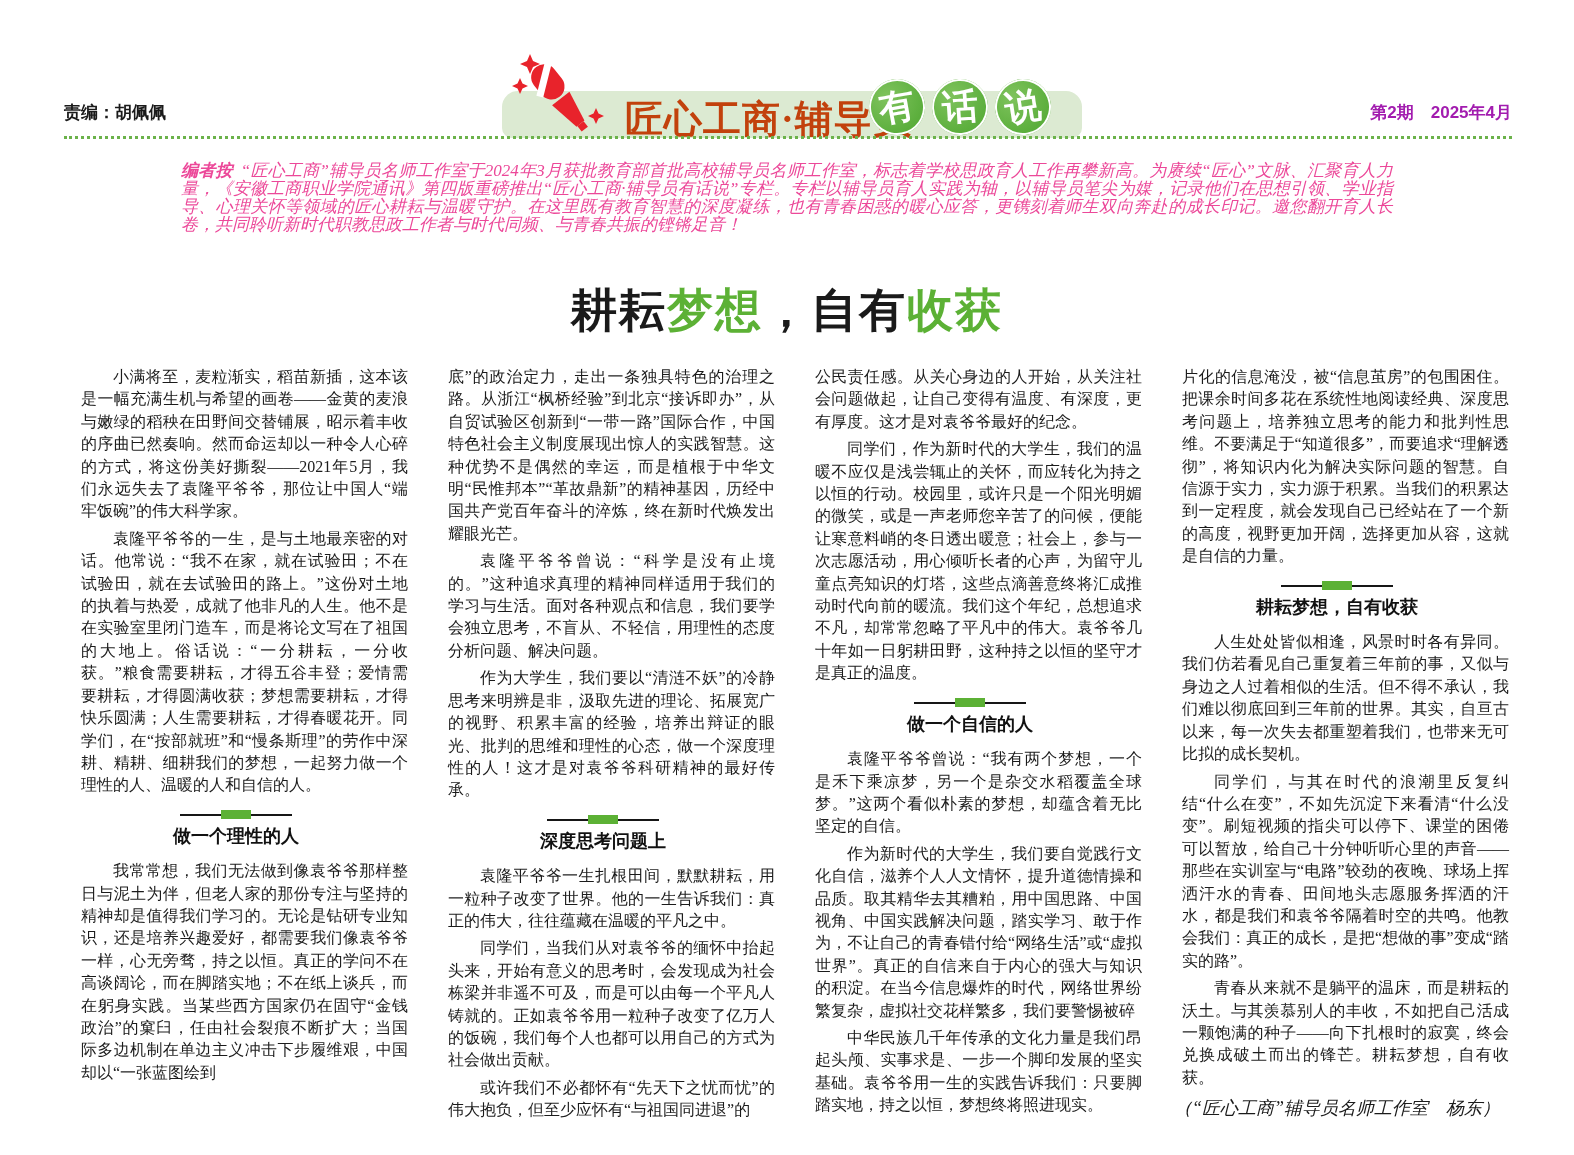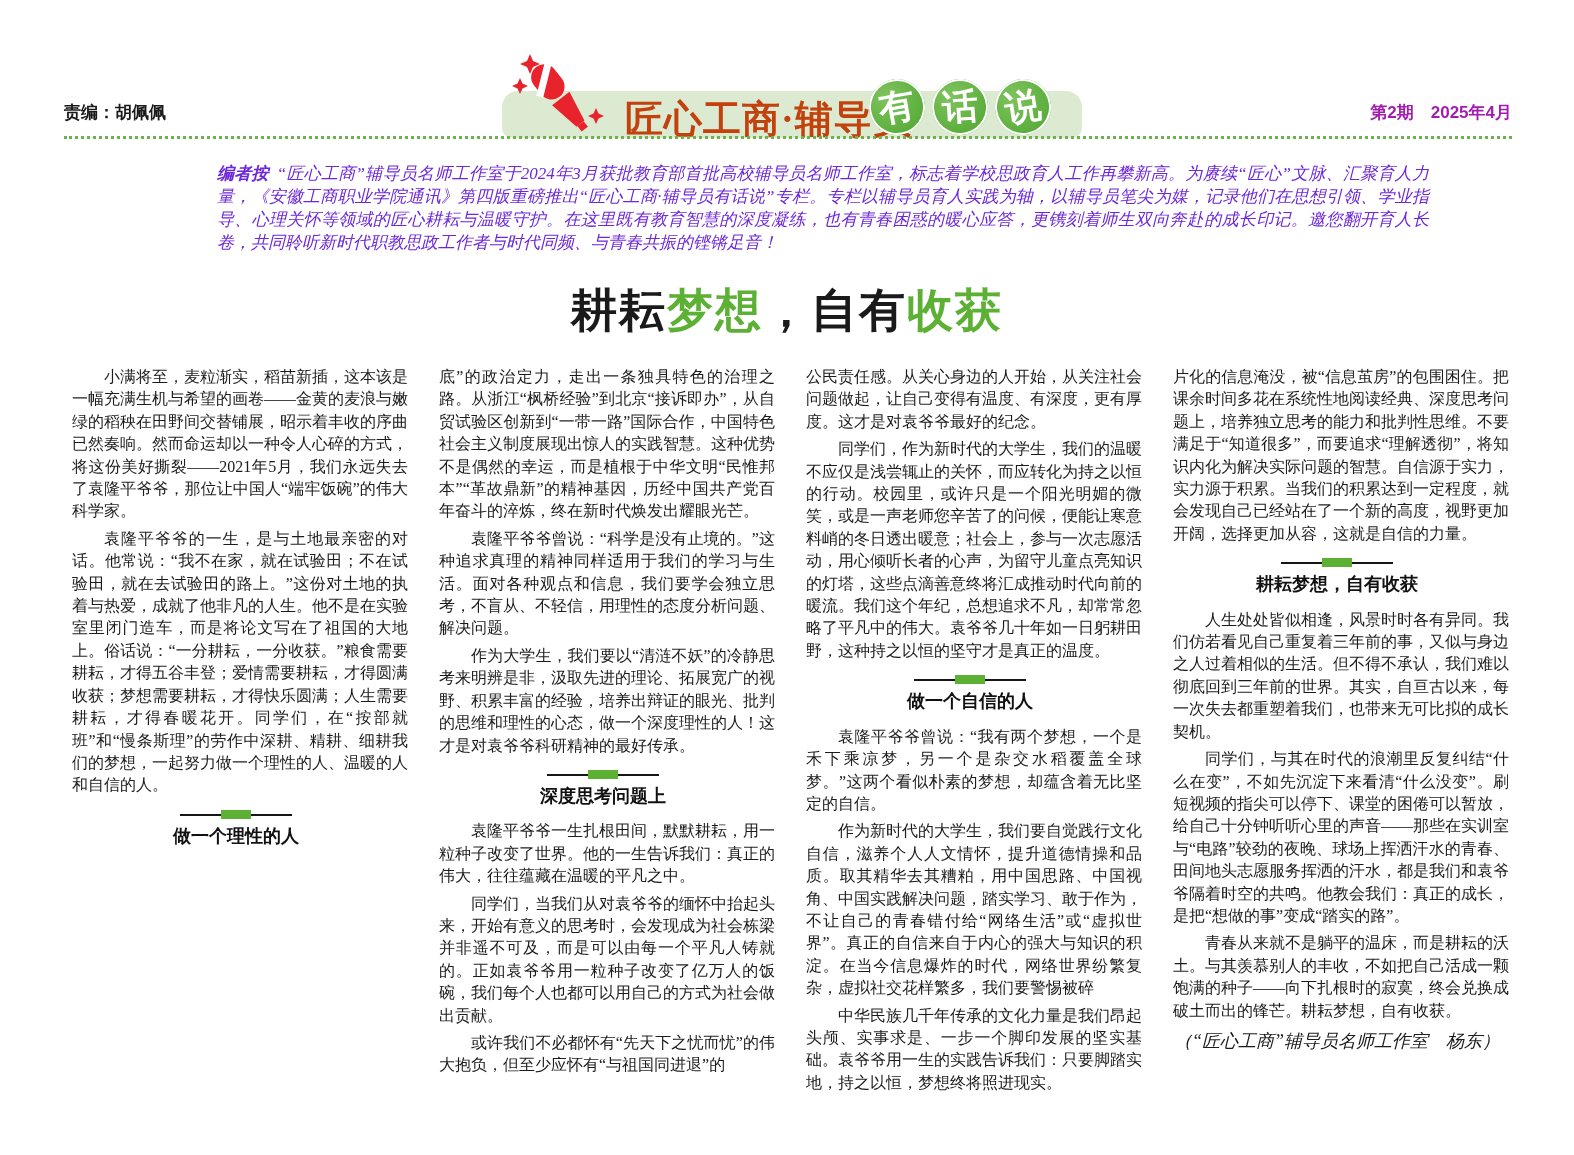--- a/index.html
+++ b/index.html
@@ -20,32 +20,32 @@
         background:radial-gradient(circle at 35% 30%,#7fc35d 0%,#5bae3c 70%);
         color:#ffffff;display:flex;align-items:center;justify-content:center;
         font-size:36px;font-weight:bold;box-shadow:0 0 0 2px #ffffff inset;}
   .badge:nth-child(1){transform:rotate(-10deg);}
   .badge:nth-child(2){transform:rotate(-4deg);}
   .badge:nth-child(3){transform:rotate(-9deg);}
   .mic{position:absolute;left:512px;top:48px;width:100px;height:96px;}
   .dotline{position:absolute;left:64px;right:62px;top:136px;border-top:3px dotted #6bb24a;height:0;}
 
   
-  .note{position:absolute;left:181px;top:162px;width:1212px;font-size:17px;line-height:23px;
-        text-align:justify;font-style:italic;color:#6d28d9;margin-left:36px;}
+  .note{position:absolute;left:181px;top:162px;width:1212px;font-size:17px;line-height:18px;
+        text-align:justify;font-style:italic;color:#ec4899;}
   .note .note-label{font-weight:bold;margin-right:8px;}
 
   
   .headline{position:absolute;left:0;right:0;top:280px;text-align:center;font-size:46px;
         font-weight:bold;letter-spacing:2px;white-space:nowrap;}
 
   
   .columns{position:absolute;left:64px;top:366px;width:1447px;display:flex;gap:23px;}
   .col{width:344px;font-size:16px;line-height:22.4px;text-align:justify;color:#1b1b1b;}
-  .col p{margin:0 0 5px 8px;}
+  .col p{margin:0 0 5px 17px;}
   .col p.indent{text-indent:2em;}
   .subhead{margin:17px 0 13px 0;text-align:center;}
   .subhead .rule{position:relative;width:112px;height:2px;background:#161616;margin:0 auto 9px auto;}
   .subhead .rule i{position:absolute;left:50%;top:-4px;transform:translateX(-50%);
         width:30px;height:9px;background:#5cb135;display:block;}
   .subhead .txt{font-weight:bold;font-size:18px;color:#111;}
   .byline{margin-top:8px;text-align:center;font-size:18px;font-style:italic;color:#1b1b1b;}
 </style>
 </head>
 <body>
@@ -88,20 +88,21 @@
   <div class="columns">
       <div class="col">
         <p class="indent">小满将至，麦粒渐实，稻苗新插，这本该是一幅充满生机与希望的画卷——金黄的麦浪与嫩绿的稻秧在田野间交替铺展，昭示着丰收的序曲已然奏响。然而命运却以一种令人心碎的方式，将这份美好撕裂——2021年5月，我们永远失去了袁隆平爷爷，那位让中国人“端牢饭碗”的伟大科学家。</p>
         <p class="indent">袁隆平爷爷的一生，是与土地最亲密的对话。他常说：“我不在家，就在试验田；不在试验田，就在去试验田的路上。”这份对土地的执着与热爱，成就了他非凡的人生。他不是在实验室里闭门造车，而是将论文写在了祖国的大地上。俗话说：“一分耕耘，一分收获。”粮食需要耕耘，才得五谷丰登；爱情需要耕耘，才得圆满收获；梦想需要耕耘，才得快乐圆满；人生需要耕耘，才得春暖花开。同学们，在“按部就班”和“慢条斯理”的劳作中深耕、精耕、细耕我们的梦想，一起努力做一个理性的人、温暖的人和自信的人。</p>
         <div class="subhead">
           <div class="rule">
             <i></i>
           </div>
           <div class="txt">做一个理性的人</div>
         </div>
+        <p class="indent">我常常想，我们无法做到像袁爷爷那样整日与泥土为伴，但老人家的那份专注与坚持的精神却是值得我们学习的。无论是钻研专业知识，还是培养兴趣爱好，都需要我们像袁爷爷一样，心无旁骛，持之以恒。真正的学问不在高谈阔论，而在脚踏实地；不在纸上谈兵，而在躬身实践。当某些西方国家仍在固守“金钱政治”的窠臼，任由社会裂痕不断扩大；当国际多边机制在单边主义冲击下步履维艰，中国却以“一张蓝图绘到</p>
       </div>
       <div class="col">
         <p class="">底”的政治定力，走出一条独具特色的治理之路。从浙江“枫桥经验”到北京“接诉即办”，从自贸试验区创新到“一带一路”国际合作，中国特色社会主义制度展现出惊人的实践智慧。这种优势不是偶然的幸运，而是植根于中华文明“民惟邦本”“革故鼎新”的精神基因，历经中国共产党百年奋斗的淬炼，终在新时代焕发出耀眼光芒。</p>
         <p class="indent">袁隆平爷爷曾说：“科学是没有止境的。”这种追求真理的精神同样适用于我们的学习与生活。面对各种观点和信息，我们要学会独立思考，不盲从、不轻信，用理性的态度分析问题、解决问题。</p>
         <p class="indent">作为大学生，我们要以“清涟不妖”的冷静思考来明辨是非，汲取先进的理论、拓展宽广的视野、积累丰富的经验，培养出辩证的眼光、批判的思维和理性的心态，做一个深度理性的人！这才是对袁爷爷科研精神的最好传承。</p>
         <div class="subhead">
           <div class="rule">
             <i></i>
           </div>
           <div class="txt">深度思考问题上</div>

